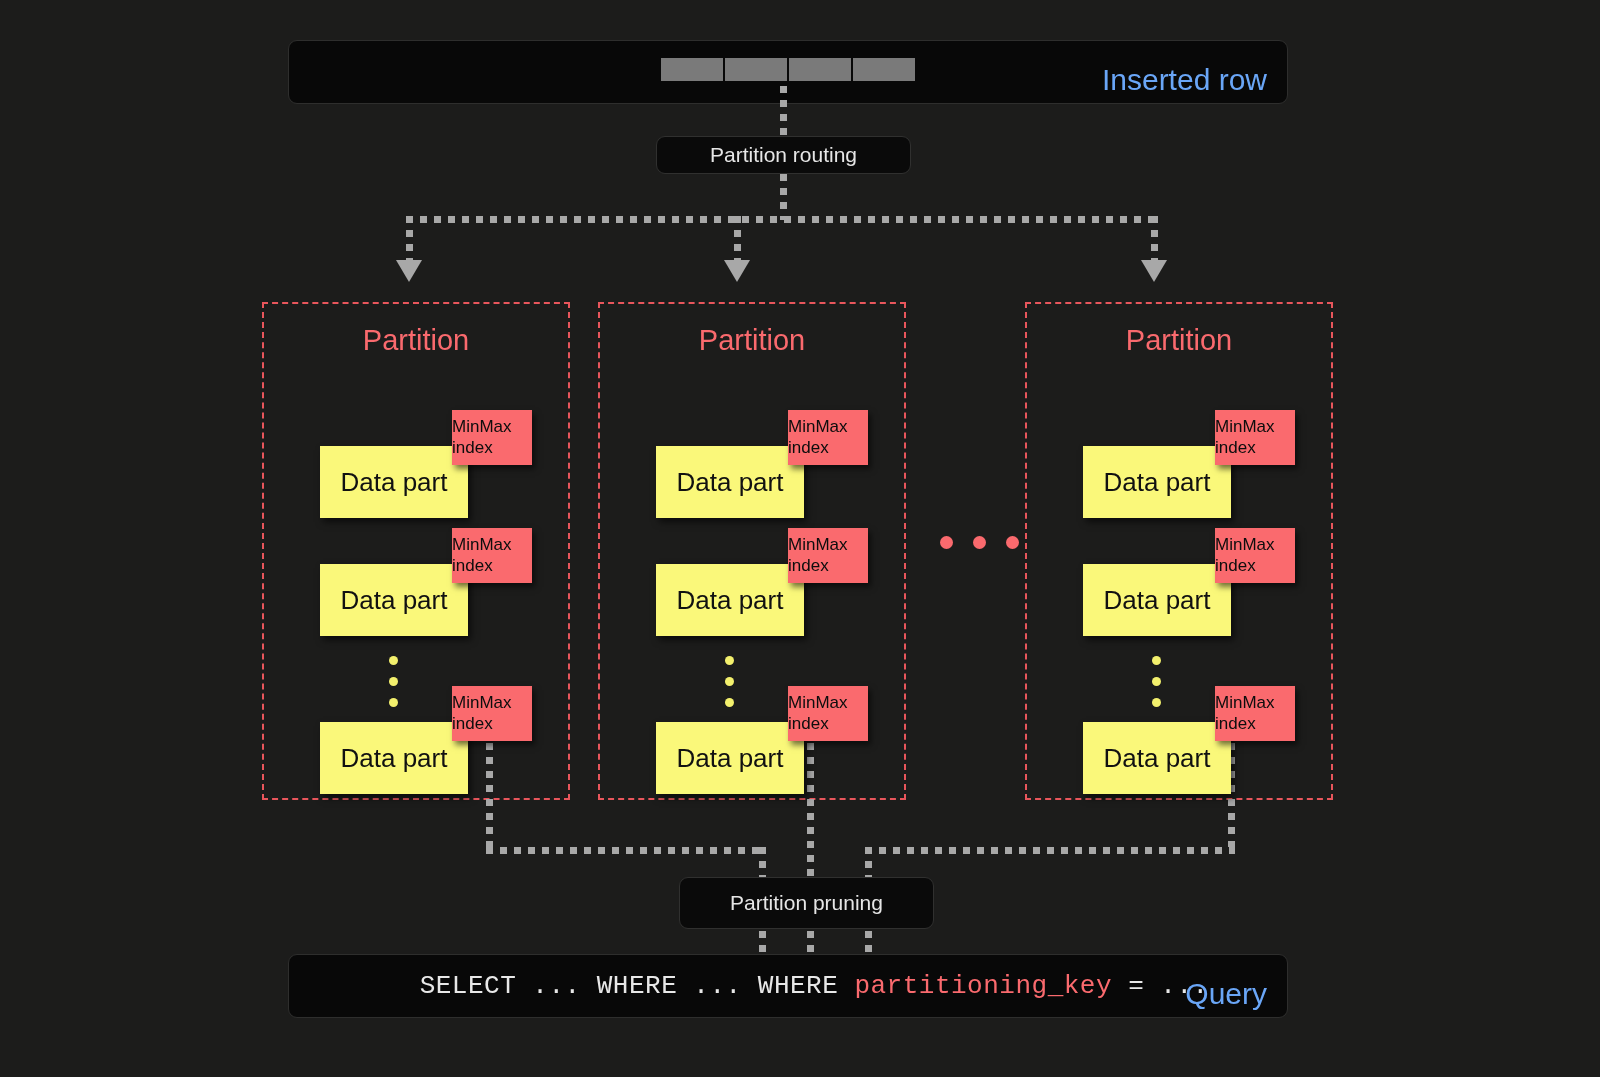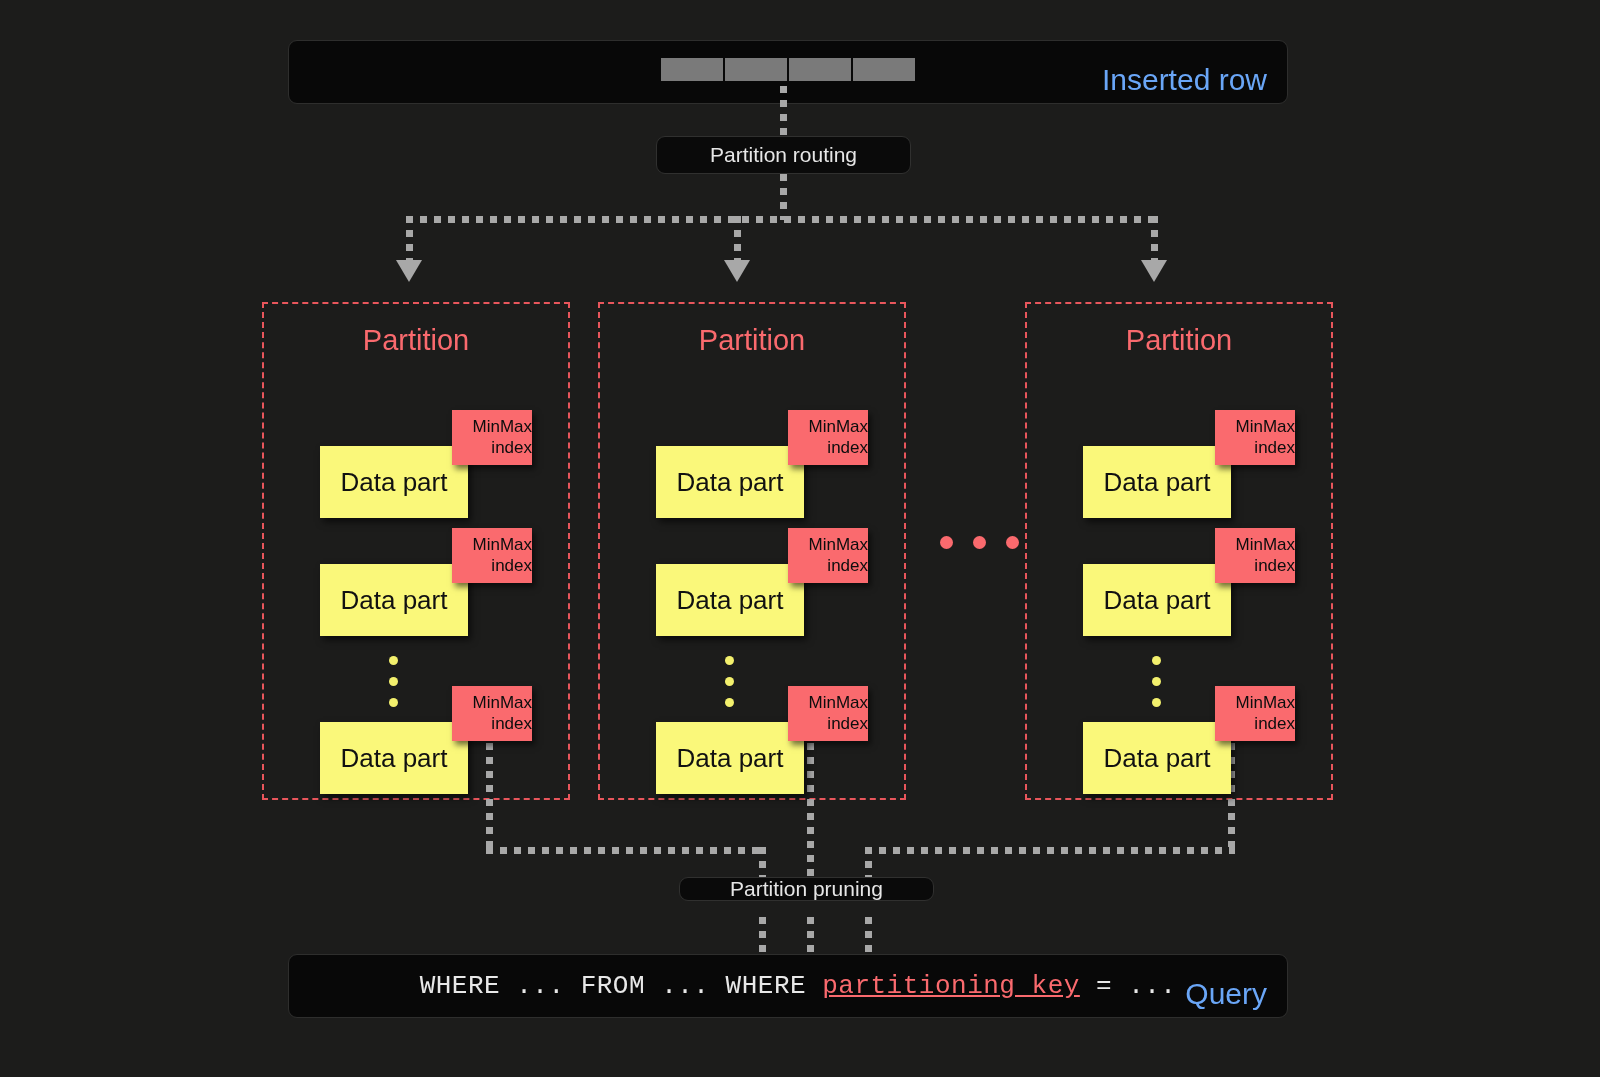--- a/index.html
+++ b/index.html
@@ -59,38 +59,38 @@
     position: absolute;
     left: 34px;
     top: 50%;
     transform: translateY(-50%);
     font-family: "Liberation Mono", "DejaVu Sans Mono", monospace;
     font-size: 26px;
     letter-spacing: 0.5px;
     color: #e8e8e8;
     white-space: pre;
   }
-  #query-text .key { color: #fa6a6e; text-decoration: underline; }
+  #query-text .key { color: #fa6a6e; }
 
   
   .pill {
     position: absolute;
     background: #0a0a0a;
     border: 1px solid #30302f;
     border-radius: 9px;
     color: #e6e6e6;
     font-size: 21px;
     display: flex;
     align-items: center;
     justify-content: center;
     box-sizing: border-box;
     z-index: 6;
   }
   #partition-routing-box { left: 656px; top: 136px; width: 255px; height: 38px; }
-  #partition-pruning-box { left: 679px; top: 877px; width: 255px; height: 24px; }
+  #partition-pruning-box { left: 679px; top: 877px; width: 255px; height: 52px; }
 
   
   .partition {
     position: absolute;
     border: 2px dashed #e8565c;
     box-sizing: border-box;
     top: 302px;
     height: 498px;
   }
   #partition-1 { left: 262px; width: 308px; }
@@ -117,21 +117,21 @@
   .minmax {
     position: absolute;
     right: -12px;
     top: 0;
     width: 80px;
     height: 55px;
     background: #fa6a6e;
     color: #0d0d0d;
     font-size: 17px;
     line-height: 21px;
-    text-align: right;
+    text-align: left;
     padding-top: 6px;
     box-sizing: border-box;
     box-shadow: 3px 4px 6px rgba(0,0,0,0.55);
     z-index: 3;
   }
   .datapart {
     position: absolute;
     left: 0;
     top: 36px;
     width: 148px;
@@ -374,18 +374,18 @@
   <div class="pill" id="partition-pruning-box">
     <span>Partition pruning</span>
   </div>
 
   <div class="dot-v" style="left:759px; top:917px; height:38px;"></div>
   <div class="dot-v" style="left:807px; top:917px; height:38px;"></div>
   <div class="dot-v" style="left:865px; top:917px; height:38px;"></div>
 
   <div class="bar" id="query-bar">
     <div id="query-text">
-      <span>WHERE ... FROM ... WHERE </span><span class="key">partitioning_key</span><span> = ...</span>
+      <span>SELECT ... WHERE ... WHERE </span><span class="key">partitioning_key</span><span> = ...</span>
     </div>
     <div class="bar-right-label">Query</div>
   </div>
 
 </div>
 
 </body></html>

